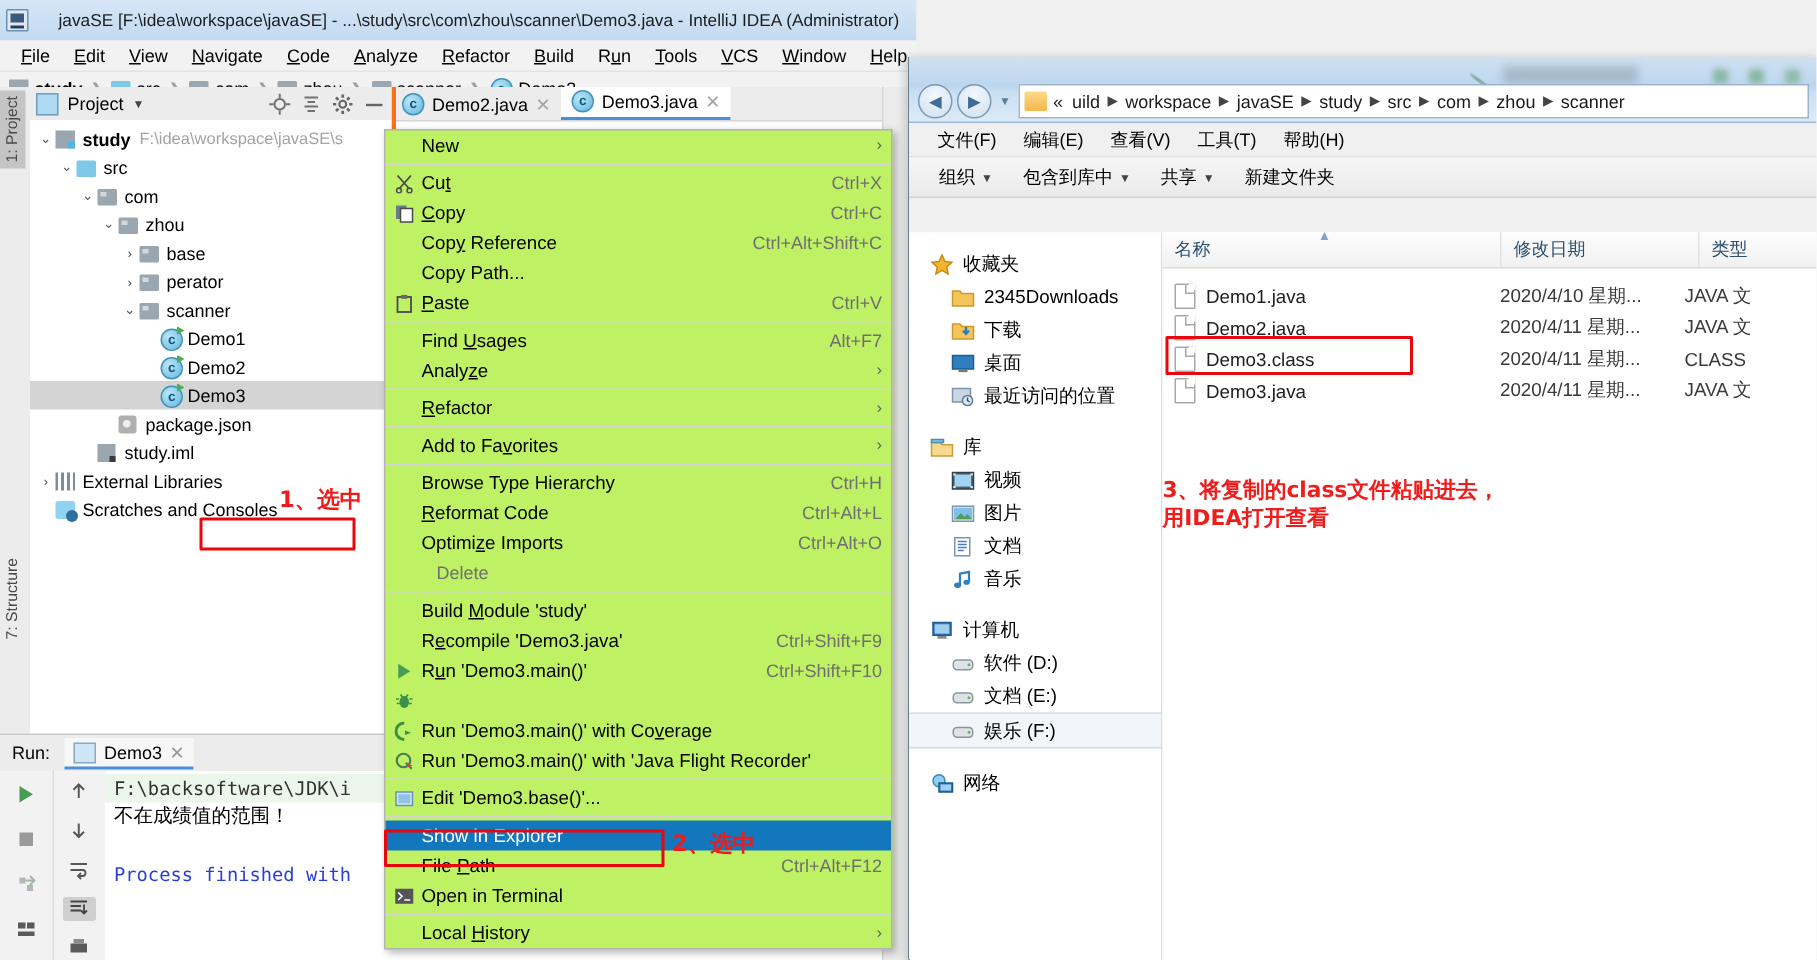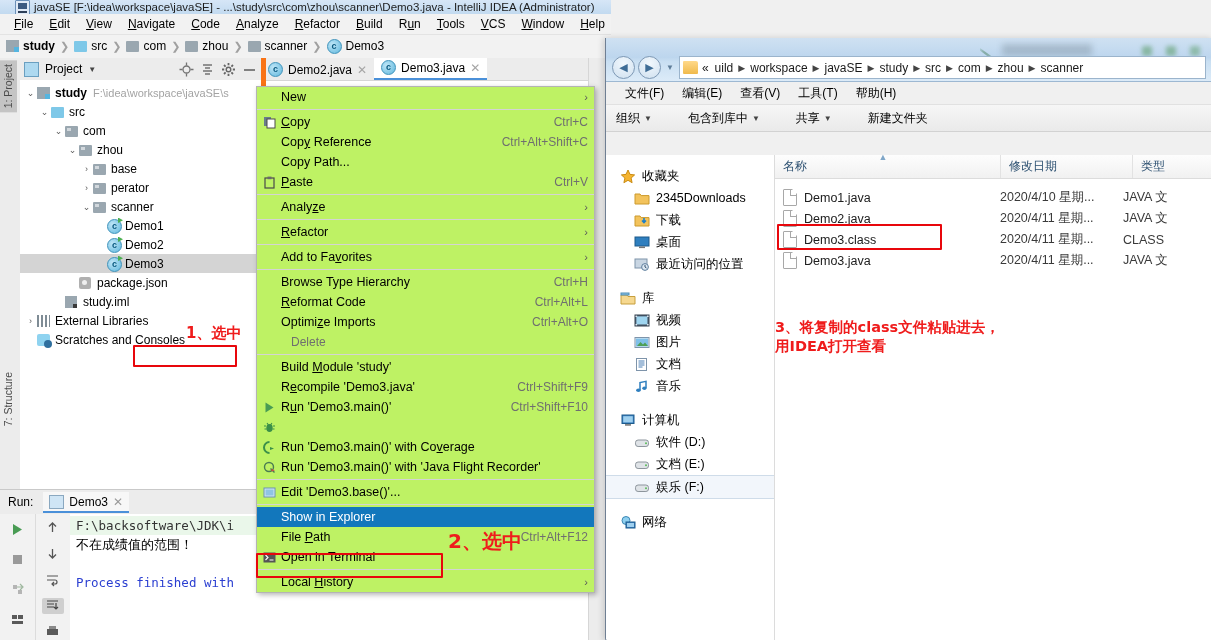--- a/index.html
+++ b/index.html
@@ -6,22 +6,22 @@
   body{
     width:1211px;height:640px;overflow:hidden;
     font-family:"Liberation Sans","DejaVu Sans",sans-serif;
     font-size:12px;color:#000;background:#fff;
     -webkit-font-smoothing:antialiased;
   }
   .root{position:relative;width:1211px;height:640px;overflow:hidden;background:#f0f0f0;}
 
   
   .idea{position:absolute;left:0;top:0;width:611px;height:640px;background:#f2f2f2;overflow:hidden;}
-  .idea-title{height:14px;display:flex;align-items:center;gap:4px;
-     background:linear-gradient(to bottom,#d6e6f7,#c2daf0);padding-left:15px;
+  .idea-title{height:27px;display:flex;align-items:center;gap:20px;
+     background:linear-gradient(to bottom,#d6e6f7,#c2daf0);padding-left:4px;
      font-size:11.5px;color:#1c1c1c;white-space:nowrap;overflow:hidden;}
   .idea-title .ticon{width:13px;height:13px;flex:0 0 13px;background:#dfe9f5;border:1px solid #6c90b8;
      position:relative;border-radius:1px;}
   .idea-title .ticon:after{content:"";position:absolute;left:2px;top:2px;right:2px;bottom:5px;background:#3c5a80;}
   .idea-title .ticon:before{content:"";position:absolute;left:2px;bottom:1px;right:2px;height:2px;background:#2d3f58;}
 
   .menubar{height:20px;display:flex;align-items:center;padding:0 6px;background:#f2f2f2;
      border-bottom:1px solid #e3e3e3;font-size:12px;}
   .menubar div{padding:1px 8px;white-space:nowrap;cursor:default;}
   .menubar div u{text-decoration:underline;}
@@ -33,21 +33,21 @@
 
   .idea-body{position:absolute;left:0;top:58px;right:0;bottom:0;}
 
   
   .vstrip{position:absolute;left:0;top:0;width:20px;bottom:0;background:#ececec;border-right:1px solid #d6d6d6;}
   .vlabel{position:absolute;left:-1px;writing-mode:vertical-rl;transform:rotate(180deg);
      font-size:10.5px;color:#4a4a4a;white-space:nowrap;letter-spacing:0px;padding:4px 3px;}
   .vlabel.active{background:#c4c4c4;}
 
   
-  .projwin{position:absolute;left:20px;top:0;width:241px;bottom:0;background:#fff;border-right:5px solid #f97316;}
+  .projwin{position:absolute;left:20px;top:0;width:241px;bottom:0;background:#fff;border-right:3px solid #f97316;}
   .projhdr{height:22px;display:flex;align-items:center;background:#ececec;border-bottom:1px solid #d6d6d6;
      padding:0 4px;gap:6px;font-size:12px;}
   .projhdr .pi{width:13px;height:13px;background:#aed9f0;border:1px solid #6a9fc0;}
   .projhdr .ttl{font-size:12px;}
   .projhdr .caret{font-size:8px;color:#444;}
   .projhdr .spacer{flex:1;}
   .hicon{width:15px;height:15px;display:inline-block;position:relative;opacity:.8;}
 
   .tree{position:absolute;left:0;top:22px;right:0;bottom:150px;overflow:hidden;padding-top:3px;background:#fff;}
   .trow{height:19px;display:flex;align-items:center;white-space:nowrap;font-size:12px;position:relative;}
@@ -126,21 +126,21 @@
   .addrbar{flex:1;height:21px;margin-right:6px;background:#fff;border:1px solid #9bb4cc;display:flex;align-items:center;
      padding-left:3px;gap:2px;font-size:12px;color:#1a1a1a;overflow:hidden;}
   .addrbar .fld{width:15px;height:13px;background:linear-gradient(#ffd98a,#f0ba4c);border-radius:1px 2px 1px 1px;flex:0 0 15px;}
   .crumb{padding:0 2px;white-space:nowrap;}
   .crumbsep{color:#444;font-size:9px;padding:0 1px;}
 
   .exp-menubar{height:22px;display:flex;align-items:center;background:#f0f0f0;padding-left:10px;gap:0;
      font-size:12px;border-bottom:1px solid #e1e1e1;}
   .exp-menubar div{padding:2px 9px;white-space:nowrap;}
   .exp-toolbar{height:26px;display:flex;background:linear-gradient(to bottom,#f6f6f6,#eaeaea);
-     border-bottom:1px solid #d2d2d2;font-size:12px;gap:16px;}
+     border-bottom:1px solid #d2d2d2;padding-left:10px;font-size:12px;gap:0;}
   .exp-toolbar div{padding:3px 10px;white-space:nowrap;display:flex;align-items:center;gap:4px;}
   .tb-caret{font-size:8px;color:#444;}
 
   .exp-body{position:absolute;left:0;top:117px;right:0;bottom:0;display:flex;background:#fff;}
   .navpane{width:168px;background:#fff;border-right:1px solid #dcdcdc;padding-top:10px;overflow:hidden;}
   .npgrp{height:22px;display:flex;align-items:center;padding-left:14px;gap:6px;font-size:12.5px;}
   .npitem{height:22px;display:flex;align-items:center;padding-left:28px;gap:6px;font-size:12.5px;}
   .npitem.sel{background:#f2f6fb;border:1px solid #cfdce9;border-left:none;border-right:none;}
   .npgap{height:12px;}
   .npico{width:16px;height:15px;flex:0 0 16px;position:relative;}
@@ -500,20 +500,32 @@
         <div class="ci">
       <span class="ico"></span>
       <span class="txt">New</span>
 
       <span class="arw">›</span>
     </div>
         <div class="csep"></div>
         <div class="ci">
       <span class="ico">
             <svg width="13" height="13" viewBox="0 0 13 13">
+              <path d="M2 1l8 9M11 1l-8 9" stroke="#4a4a4a" fill="none" stroke-width="1.2"></path>
+              <circle cx="3" cy="11" r="1.6" fill="none" stroke="#4a4a4a"></circle>
+              <circle cx="10" cy="11" r="1.6" fill="none" stroke="#4a4a4a"></circle>
+            </svg>
+          </span>
+      <span class="txt">Cu<span class="u">t</span></span>
+      <span class="sc">Ctrl+X</span>
+
+    </div>
+        <div class="ci">
+      <span class="ico">
+            <svg width="13" height="13" viewBox="0 0 13 13">
               <rect x="1" y="1" width="7" height="9" fill="#6a7c8c"></rect>
               <rect x="4" y="3" width="8" height="9" fill="#fff" stroke="#4a4a4a"></rect>
             </svg>
           </span>
       <span class="txt"><span class="u">C</span>opy</span>
       <span class="sc">Ctrl+C</span>
 
     </div>
         <div class="ci">
       <span class="ico"></span>
@@ -531,20 +543,26 @@
             <svg width="13" height="13" viewBox="0 0 13 13">
               <rect x="2" y="2" width="9" height="10" fill="none" stroke="#4a4a4a" stroke-width="1.2"></rect>
               <rect x="4.5" y="0.6" width="4" height="2.6" fill="#6a6a6a"></rect>
             </svg>
           </span>
       <span class="txt"><span class="u">P</span>aste</span>
       <span class="sc">Ctrl+V</span>
 
     </div>
         <div class="csep"></div>
+        <div class="ci">
+      <span class="ico"></span>
+      <span class="txt">Find <span class="u">U</span>sages</span>
+      <span class="sc">Alt+F7</span>
+
+    </div>
         <div class="ci">
       <span class="ico"></span>
       <span class="txt">Analy<span class="u">z</span>e</span>
 
       <span class="arw">›</span>
     </div>
         <div class="csep"></div>
         <div class="ci">
       <span class="ico"></span>
       <span class="txt"><span class="u">R</span>efactor</span>
@@ -671,21 +689,21 @@
         <div class="ci">
       <span class="ico"></span>
       <span class="txt">Local <span class="u">H</span>istory</span>
 
       <span class="arw">›</span>
     </div>
       </div>
     <div class="redbox" style="left:256px;top:553px;width:183px;height:21px;z-index:60;"></div>
 
     <div class="annot" style="left:186px;top:288px;font-size:15px;margin-top:36px;">1、选中</div>
-    <div class="annot" style="left:448px;top:528px;font-size:20px;z-index:61;">2、选中</div>
+    <div class="annot" style="left:448px;top:553px;font-size:15px;z-index:61;">2、选中</div>
   </div>
 
   <div class="exp">
     <div class="exp-glass">
       <span class="blur1"></span>
       <span class="blur2"></span>
       <span class="blur3"></span>
       <span class="blur4"></span>
       <span class="blur5"></span>
 

